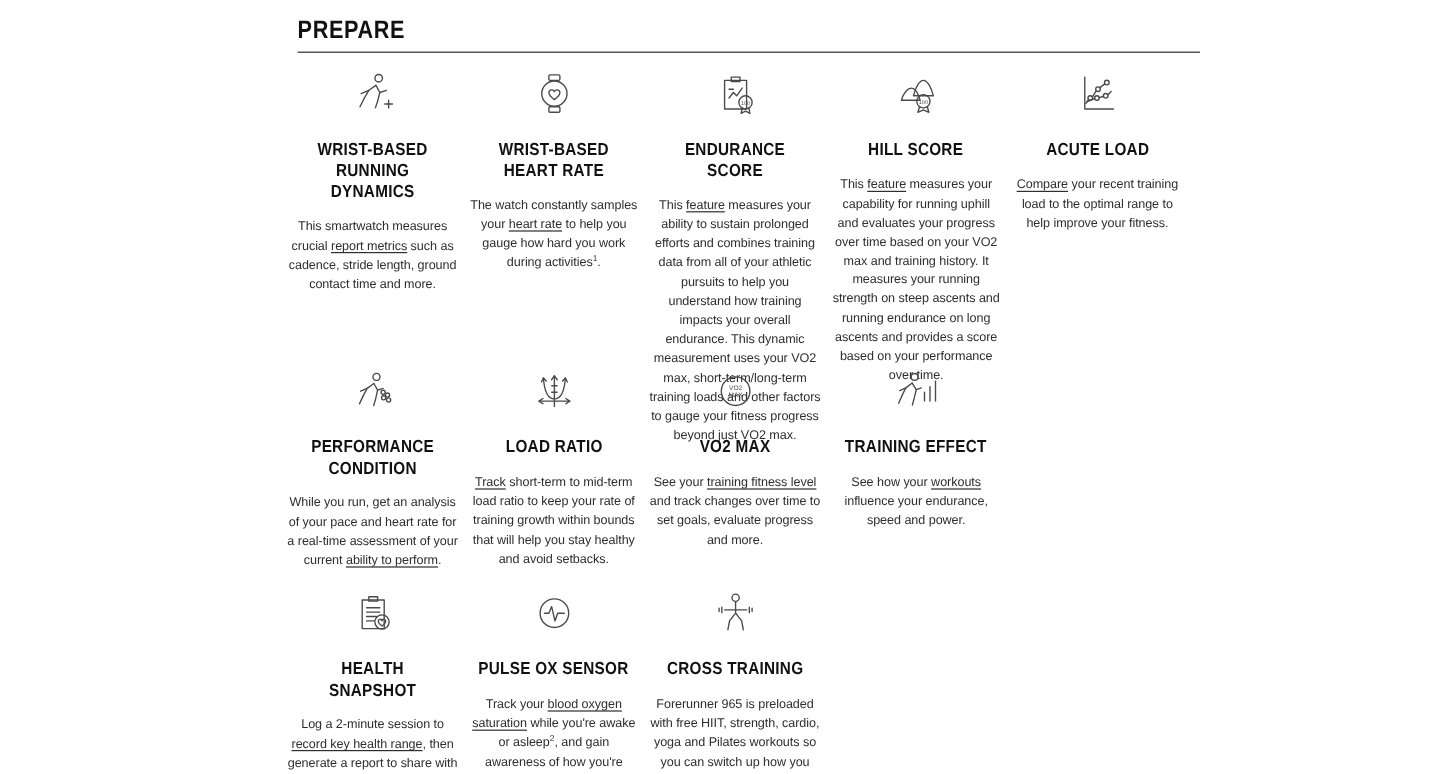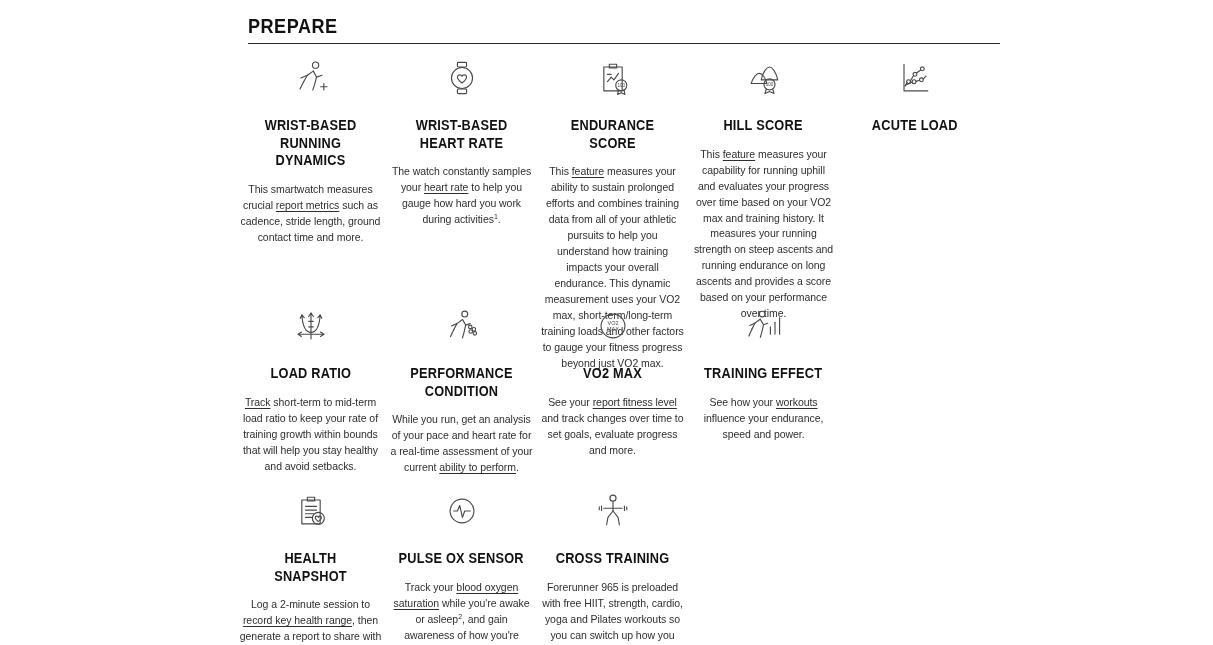--- a/index.html
+++ b/index.html
@@ -179,38 +179,24 @@
               <circle cx="32" cy="14" r="2.1" fill="none" stroke="#4a4a4a" stroke-width="1.25" stroke-linecap="round" stroke-linejoin="round"></circle>
               <path d="M13 33 L15.4 29.3 M18.9 27.2 L22.3 21.6" fill="none" stroke="#4a4a4a" stroke-width="1.25" stroke-linecap="round" stroke-linejoin="round"></path>
               <path d="M25.7 18.6 L30.2 15.2" fill="none" stroke="#4a4a4a" stroke-width="1.25" stroke-linecap="round" stroke-linejoin="round"></path>
               <circle cx="23" cy="28" r="2.1" fill="none" stroke="#4a4a4a" stroke-width="1.25" stroke-linecap="round" stroke-linejoin="round"></circle>
               <circle cx="31" cy="26" r="2.1" fill="none" stroke="#4a4a4a" stroke-width="1.25" stroke-linecap="round" stroke-linejoin="round"></circle>
               <path d="M14 31.5 L21 28.4 M25.1 27.7 L29 26.4" fill="none" stroke="#4a4a4a" stroke-width="1.25" stroke-linecap="round" stroke-linejoin="round"></path>
               <path d="M33 25 L36 22" fill="none" stroke="#4a4a4a" stroke-width="1.25" stroke-linecap="round" stroke-linejoin="round"></path>
             </svg>
           </div>
           <div class="card-title">ACUTE LOAD</div>
+          <p class="card-body"><u>Compare</u> your recent training load to the optimal range to help improve your fitness.</p>
         </div>
       </div>
     <div class="row row-2">
-        <div class="card">
-          <div class="card-icon">
-            <svg viewBox="0 0 48 48">
-              <path d="M24 38 v-28" fill="none" stroke="#4a4a4a" stroke-width="1.25" stroke-linecap="round" stroke-linejoin="round"></path>
-              <path d="M24 10 l-2.6 3.6 M24 10 l2.6 3.6" fill="none" stroke="#4a4a4a" stroke-width="1.25" stroke-linecap="round" stroke-linejoin="round"></path>
-              <path d="M10 33 h28" fill="none" stroke="#4a4a4a" stroke-width="1.25" stroke-linecap="round" stroke-linejoin="round"></path>
-              <path d="M38 33 l-3.6-2.4 M38 33 l-3.6 2.4 M10 33 l3.6-2.4 M10 33 l3.6 2.4" fill="none" stroke="#4a4a4a" stroke-width="1.25" stroke-linecap="round" stroke-linejoin="round"></path>
-              <path d="M14 12 c1 14 5 19 10 19 c5 0 9-5 10-19" fill="none" stroke="#4a4a4a" stroke-width="1.25" stroke-linecap="round" stroke-linejoin="round"></path>
-              <path d="M14 12 l-1.8 3.6 M14 12 l2.6 2.8 M34 12 l-2.6 2.8 M34 12 l1.8 3.6" fill="none" stroke="#4a4a4a" stroke-width="1.25" stroke-linecap="round" stroke-linejoin="round"></path>
-              <path d="M21.6 19 h4.8 M21.6 25 h4.8" fill="none" stroke="#4a4a4a" stroke-width="1.25" stroke-linecap="round" stroke-linejoin="round"></path>
-            </svg>
-          </div>
-          <div class="card-title">LOAD RATIO</div>
-          <p class="card-body"><u>Track</u> short-term to mid-term load ratio to keep your rate of training growth within bounds that will help you stay healthy and avoid setbacks.</p>
-        </div>
         <div class="card">
           <div class="card-icon">
             <svg viewBox="0 0 48 48">
               <circle cx="27" cy="11" r="3.2" fill="none" stroke="#4a4a4a" stroke-width="1.25" stroke-linecap="round" stroke-linejoin="round"></circle>
               <path d="M24.6 17 L18.5 21.4 L15 28" fill="none" stroke="#4a4a4a" stroke-width="1.25" stroke-linecap="round" stroke-linejoin="round"></path>
               <path d="M24.6 17 L28 23 L26.2 31 L24.5 37" fill="none" stroke="#4a4a4a" stroke-width="1.25" stroke-linecap="round" stroke-linejoin="round"></path>
               <path d="M18.5 21.4 L12.5 24" fill="none" stroke="#4a4a4a" stroke-width="1.25" stroke-linecap="round" stroke-linejoin="round"></path>
               <path d="M28 23 L33 21.4" fill="none" stroke="#4a4a4a" stroke-width="1.25" stroke-linecap="round" stroke-linejoin="round"></path>
               <path d="M15 28 L11.5 35.5" fill="none" stroke="#4a4a4a" stroke-width="1.25" stroke-linecap="round" stroke-linejoin="round"></path>
               <circle cx="33" cy="25" r="1.9" fill="none" stroke="#4a4a4a" stroke-width="1.25" stroke-linecap="round" stroke-linejoin="round"></circle>
@@ -218,27 +204,42 @@
               <circle cx="33.5" cy="30" r="1.9" fill="none" stroke="#4a4a4a" stroke-width="1.25" stroke-linecap="round" stroke-linejoin="round"></circle>
               <circle cx="38" cy="32" r="1.9" fill="none" stroke="#4a4a4a" stroke-width="1.25" stroke-linecap="round" stroke-linejoin="round"></circle>
             </svg>
           </div>
           <div class="card-title">PERFORMANCE CONDITION</div>
           <p class="card-body">While you run, get an analysis of your pace and heart rate for a real-time assessment of your current <u>ability to perform</u>.</p>
         </div>
         <div class="card">
           <div class="card-icon">
             <svg viewBox="0 0 48 48">
+              <path d="M24 38 v-28" fill="none" stroke="#4a4a4a" stroke-width="1.25" stroke-linecap="round" stroke-linejoin="round"></path>
+              <path d="M24 10 l-2.6 3.6 M24 10 l2.6 3.6" fill="none" stroke="#4a4a4a" stroke-width="1.25" stroke-linecap="round" stroke-linejoin="round"></path>
+              <path d="M10 33 h28" fill="none" stroke="#4a4a4a" stroke-width="1.25" stroke-linecap="round" stroke-linejoin="round"></path>
+              <path d="M38 33 l-3.6-2.4 M38 33 l-3.6 2.4 M10 33 l3.6-2.4 M10 33 l3.6 2.4" fill="none" stroke="#4a4a4a" stroke-width="1.25" stroke-linecap="round" stroke-linejoin="round"></path>
+              <path d="M14 12 c1 14 5 19 10 19 c5 0 9-5 10-19" fill="none" stroke="#4a4a4a" stroke-width="1.25" stroke-linecap="round" stroke-linejoin="round"></path>
+              <path d="M14 12 l-1.8 3.6 M14 12 l2.6 2.8 M34 12 l-2.6 2.8 M34 12 l1.8 3.6" fill="none" stroke="#4a4a4a" stroke-width="1.25" stroke-linecap="round" stroke-linejoin="round"></path>
+              <path d="M21.6 19 h4.8 M21.6 25 h4.8" fill="none" stroke="#4a4a4a" stroke-width="1.25" stroke-linecap="round" stroke-linejoin="round"></path>
+            </svg>
+          </div>
+          <div class="card-title">LOAD RATIO</div>
+          <p class="card-body"><u>Track</u> short-term to mid-term load ratio to keep your rate of training growth within bounds that will help you stay healthy and avoid setbacks.</p>
+        </div>
+        <div class="card">
+          <div class="card-icon">
+            <svg viewBox="0 0 48 48">
               <circle cx="24" cy="24" r="13" fill="none" stroke="#4a4a4a" stroke-width="1.25" stroke-linecap="round" stroke-linejoin="round"></circle>
               <text x="24" y="22.5" font-size="6" fill="#4a4a4a" stroke="none" text-anchor="middle" font-family="Liberation Sans, sans-serif">VO2</text>
               <text x="24" y="29" font-size="6" fill="#4a4a4a" stroke="none" text-anchor="middle" font-family="Liberation Sans, sans-serif">MAX</text>
             </svg>
           </div>
           <div class="card-title">VO2 MAX</div>
-          <p class="card-body">See your <u>report fitness level</u> and track changes over time to set goals, evaluate progress and more.</p>
+          <p class="card-body">See your <u>training fitness level</u> and track changes over time to set goals, evaluate progress and more.</p>
         </div>
         <div class="card">
           <div class="card-icon">
             <svg viewBox="0 0 48 48">
               <circle cx="22" cy="11" r="3.1" fill="none" stroke="#4a4a4a" stroke-width="1.25" stroke-linecap="round" stroke-linejoin="round"></circle>
               <path d="M19.8 16.6 L14 21 L10.8 27.5" fill="none" stroke="#4a4a4a" stroke-width="1.25" stroke-linecap="round" stroke-linejoin="round"></path>
               <path d="M19.8 16.6 L23.5 22.6 L21.6 30.6 L20 36.5" fill="none" stroke="#4a4a4a" stroke-width="1.25" stroke-linecap="round" stroke-linejoin="round"></path>
               <path d="M14 21 L8.5 23.5" fill="none" stroke="#4a4a4a" stroke-width="1.25" stroke-linecap="round" stroke-linejoin="round"></path>
               <path d="M23.5 22.6 L28 21" fill="none" stroke="#4a4a4a" stroke-width="1.25" stroke-linecap="round" stroke-linejoin="round"></path>
               <path d="M10.8 27.5 L7.5 35" fill="none" stroke="#4a4a4a" stroke-width="1.25" stroke-linecap="round" stroke-linejoin="round"></path>

